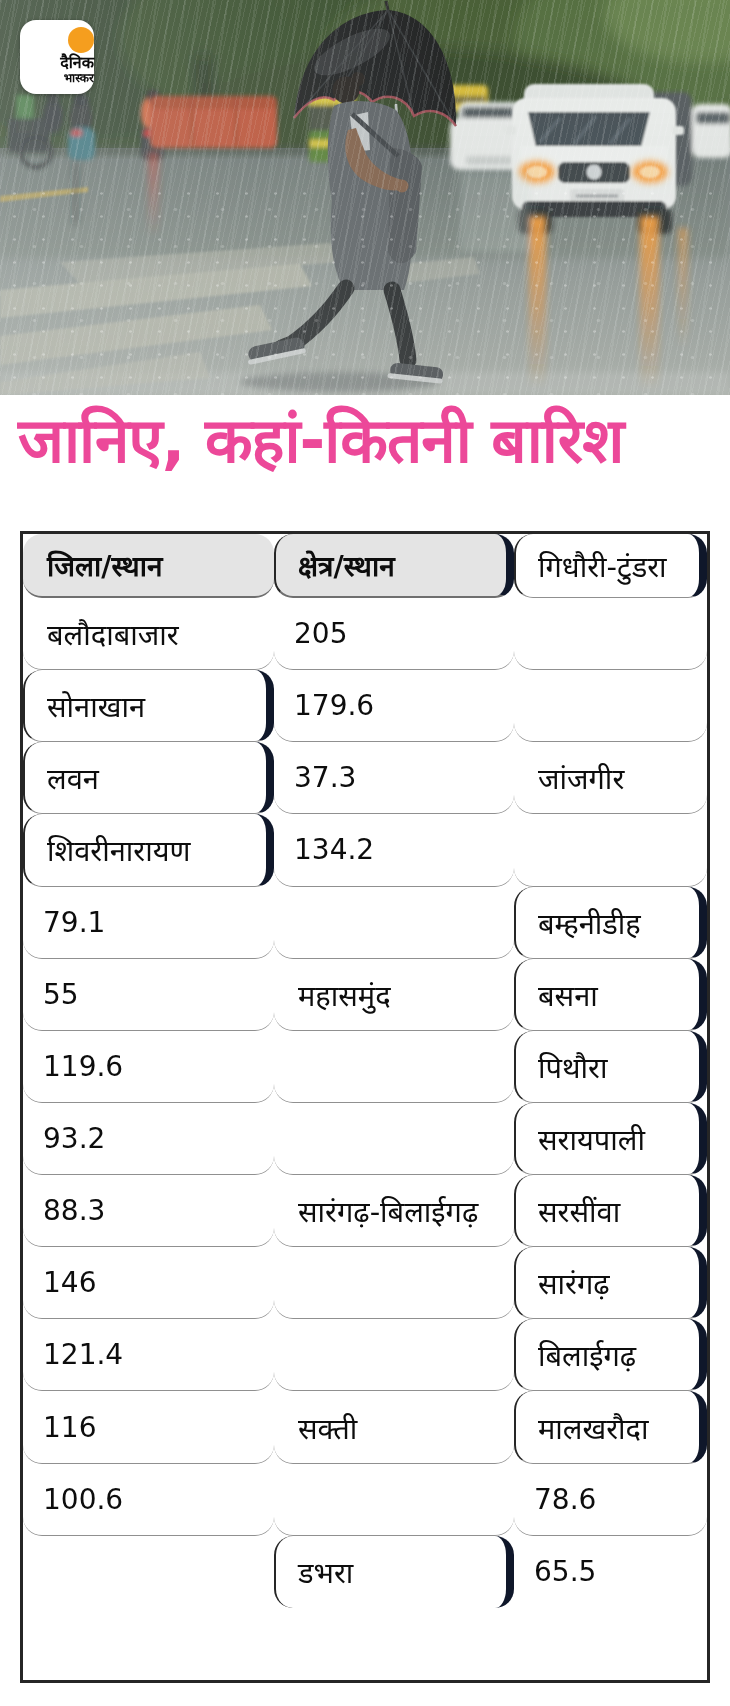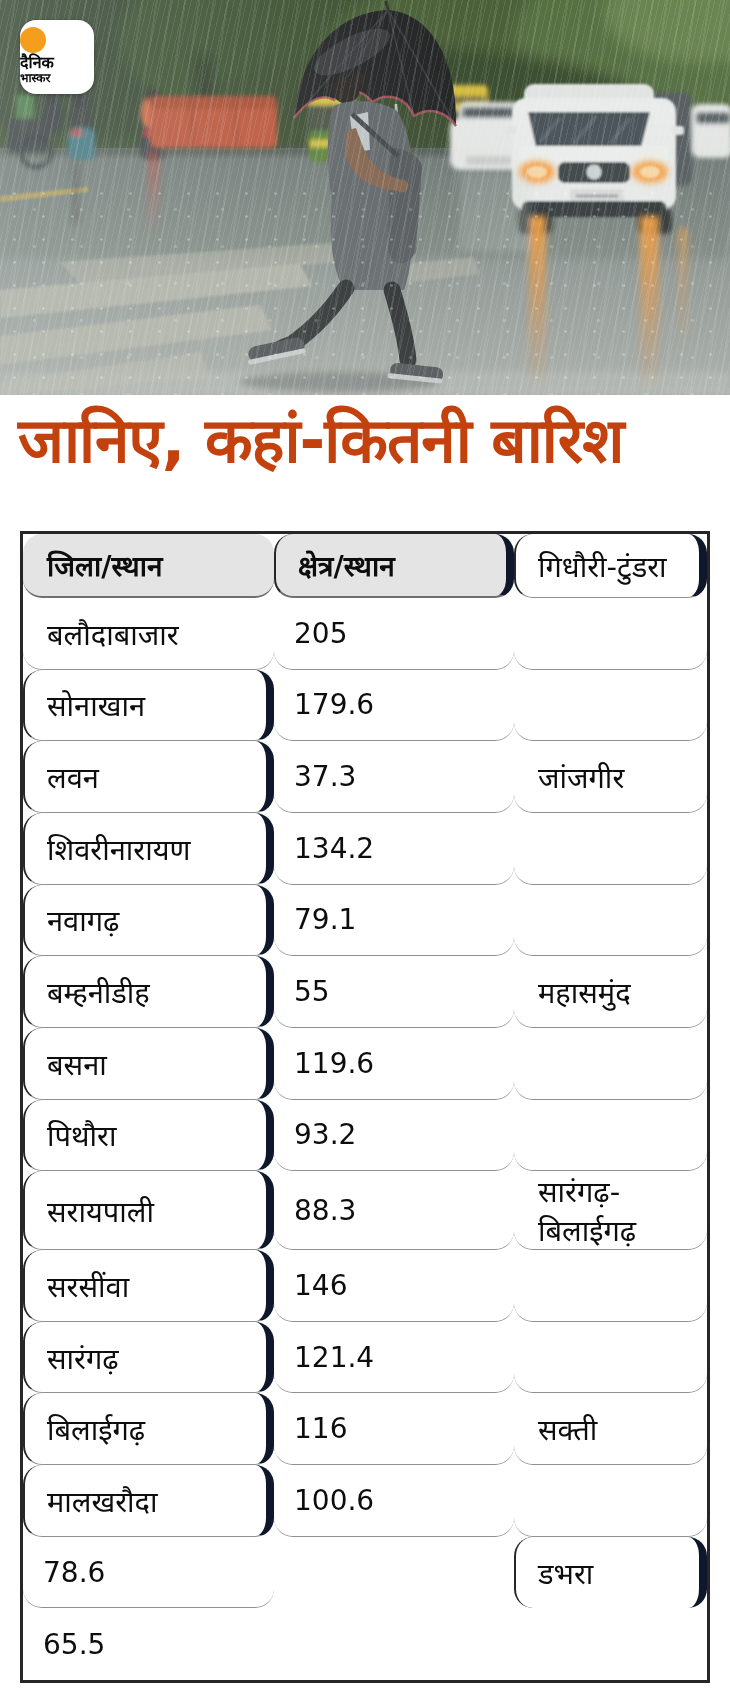--- a/index.html
+++ b/index.html
@@ -13,28 +13,28 @@
   .haze{background:linear-gradient(180deg,rgba(208,214,212,.10),rgba(192,200,198,.16) 45%,rgba(206,211,208,.24));}
   .mist-left{background:linear-gradient(95deg,rgba(198,204,202,.26),rgba(198,204,202,.10) 35%,transparent 60%);}
   .rain-a{background:repeating-linear-gradient(103deg,rgba(255,255,255,.17) 0px,rgba(255,255,255,.17) 1px,transparent 1px,transparent 6px);opacity:.55;}
   .rain-b{background:repeating-linear-gradient(99deg,rgba(236,241,240,.20) 0px,rgba(236,241,240,.20) 2px,transparent 2px,transparent 14px);opacity:.5;}
   .splash{top:46%;height:54%;
     background-image:radial-gradient(rgba(255,255,255,.55) 1px,transparent 1.9px),radial-gradient(rgba(255,255,255,.35) 1.3px,transparent 2.4px);
     background-size:29px 23px,47px 37px;background-position:0 0,11px 9px;opacity:.55;}
 
   
   .logo{position:absolute;left:20px;top:20px;width:74px;height:74px;background:#fff;border-radius:16px;
-    display:flex;flex-direction:column;align-items:flex-start;box-shadow:0 1px 4px rgba(0,0,0,.35);}
+    display:flex;flex-direction:column;align-items:flex-end;box-shadow:0 1px 4px rgba(0,0,0,.35);}
   .logo .sun{width:26px;height:26px;border-radius:50%;background:#f59e1e;margin-top:7px;}
   .logo .l1{font-size:16px;font-weight:bold;color:#0c0c0c;line-height:1.05;margin-top:2px;letter-spacing:0;}
   .logo .l2{font-size:12px;font-weight:bold;color:#0c0c0c;line-height:1.05;}
 
   
   .headline{position:absolute;left:18px;top:401px;width:700px;margin:0;
-    font-size:62px;font-weight:800;letter-spacing:-1px;color:#c2410c;line-height:1.3;
+    font-size:62px;font-weight:800;letter-spacing:-1px;color:#ec4899;line-height:1.3;
     font-family:"DejaVu Sans","Liberation Sans",sans-serif;}
 
   
   .tbl{position:absolute;left:20px;top:531px;width:690px;height:1152px;box-sizing:border-box;
     display:grid;grid-template-columns:251px 240px 1fr;grid-template-rows:64px repeat(15,1fr);
     border:3px solid #262626;background:#fff;}
   .cell{display:flex;align-items:center;border-bottom:1px solid #909090;box-sizing:border-box;
     font-size:29px;color:#0d0d0d;font-weight:500;border-radius:19px;}
   .c1{padding-left:24px;}
   .c2{padding-left:22px;border-left:2px solid #262626;border-right:8px solid #0f172a;}
@@ -243,21 +243,20 @@
       <div class="cell c1"></div>
       <div class="cell c2">सोनाखान</div>
       <div class="cell c3">179.6</div>
       <div class="cell c1"></div>
       <div class="cell c2">लवन</div>
       <div class="cell c3">37.3</div>
       <div class="cell c1">जांजगीर</div>
       <div class="cell c2">शिवरीनारायण</div>
       <div class="cell c3">134.2</div>
       <div class="cell c1"></div>
-      <div class="cell c2">नवागढ़</div>
       <div class="cell c3">79.1</div>
       <div class="cell c1"></div>
       <div class="cell c2">बम्हनीडीह</div>
       <div class="cell c3">55</div>
       <div class="cell c1">महासमुंद</div>
       <div class="cell c2">बसना</div>
       <div class="cell c3">119.6</div>
       <div class="cell c1"></div>
       <div class="cell c2">पिथौरा</div>
       <div class="cell c3">93.2</div>

